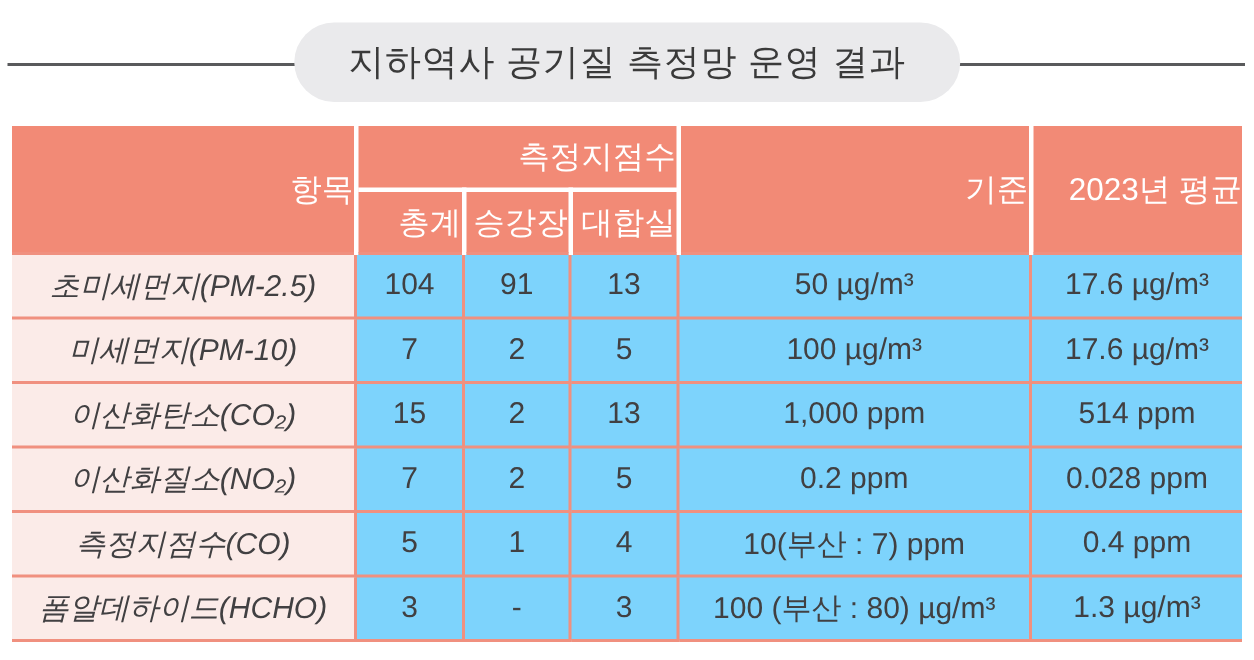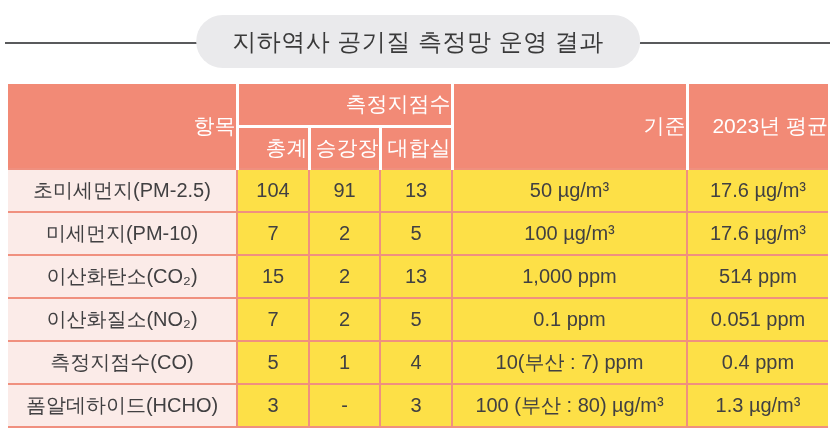--- a/index.html
+++ b/index.html
@@ -53,30 +53,30 @@
   thead tr.h1 { height: 42px; }
   thead tr.h2 { height: 43px; }
   thead th.rspan { border-bottom: 0; }
   thead th.first { border-left: 0; margin-left: 48px; }
   thead th.last  { border-right: 0; margin-top: 22px; }
   thead th.group { border-bottom: 3px solid #ffffff; }
   thead tr.h2 th { border-bottom: 0; margin-left: 37px; }
 
   tbody td {
     border: 2px solid #f0907f;
-    background: #fde047;
+    background: #7dd3fc;
     color: #414042;
     font-size: 20px;
     text-align: center;
     height: 43px;
     vertical-align: middle;
   }
   tbody td:first-child { border-left: 0; }
   tbody td:last-child  { border-right: 0; }
-  tbody td.item { background: #fbebe8; }
+  tbody td.item { background: #fbebe8; font-style: italic; }
 </style>
 </head>
 <body>
 
 <div class="screen">
 
   <div class="banner">
     <div class="banner-line"></div>
     <div class="title-pill">지하역사 공기질 측정망 운영 결과</div>
   </div>
@@ -126,22 +126,22 @@
         <td>2</td>
         <td>13</td>
         <td>1,000 ppm</td>
         <td>514 ppm</td>
       </tr>
       <tr>
         <td class="item">이산화질소(NO₂)</td>
         <td>7</td>
         <td>2</td>
         <td>5</td>
-        <td>0.1 ppm</td>
-        <td>0.051 ppm</td>
+        <td>0.2 ppm</td>
+        <td>0.028 ppm</td>
       </tr>
       <tr>
         <td class="item">측정지점수(CO)</td>
         <td>5</td>
         <td>1</td>
         <td>4</td>
         <td>10(부산 : 7) ppm</td>
         <td>0.4 ppm</td>
       </tr>
       <tr>

